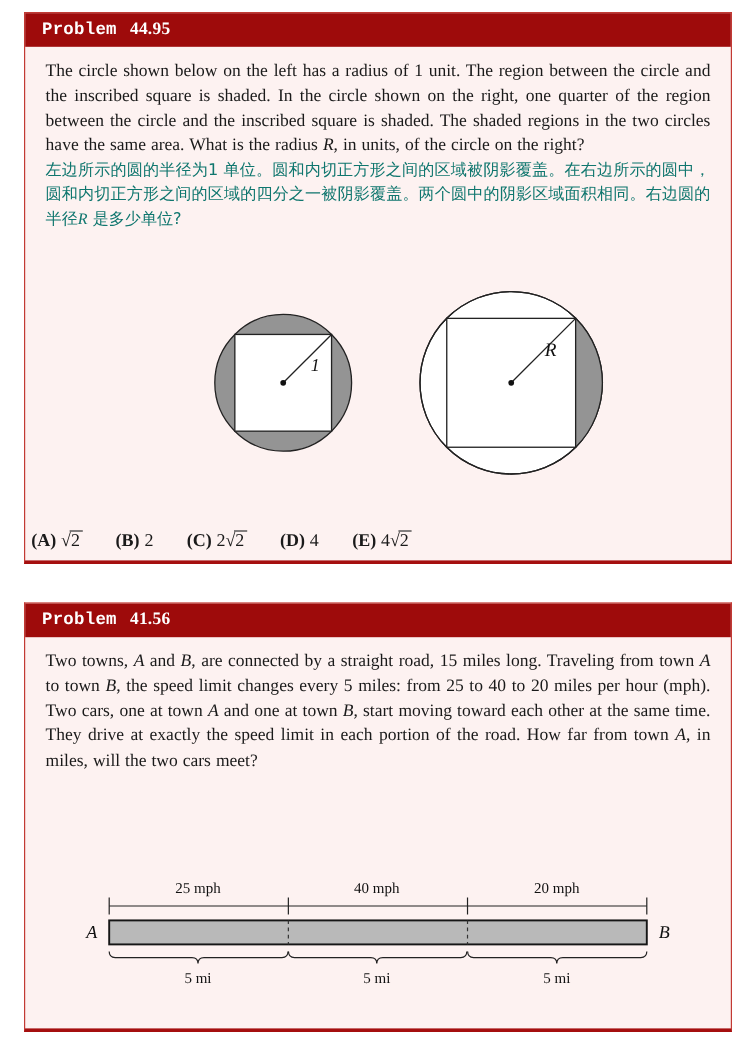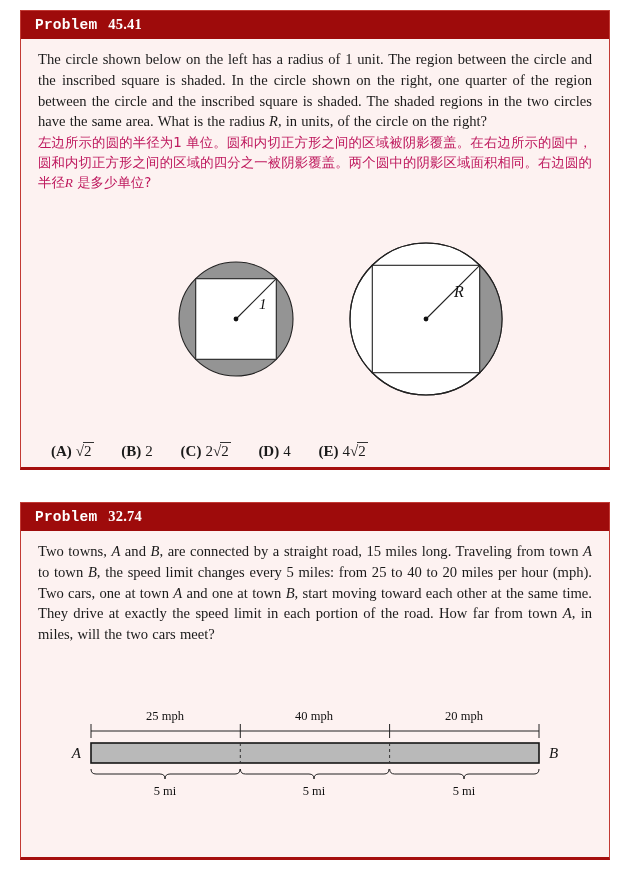--- a/index.html
+++ b/index.html
@@ -58,28 +58,28 @@
     margin: 0;
     word-spacing: .5px;
   }
   .zh-text {
     font-family: "DejaVu Sans", "Liberation Sans", sans-serif;
     font-size: 13.4px;
     line-height: 1.5;
     text-align: justify;
     text-align-last: left;
     margin: 1px 0 0 0;
-    color: #be185d;
+    color: #0f766e;
   }
   .mvar { font-style: italic; font-family: "Liberation Serif", serif; }
 
   
   .choices {
     position: absolute;
-    left: 30px;
+    left: 5px;
     font-size: 15px;
     white-space: nowrap;
   }
   #choices-1 { top: 432px; }
   .choice { display: inline-block; margin-right: 24px; }
   .choice-label { font-weight: bold; margin-right: 4px; }
   .choice-val { font-style: normal; }
   .rad { display: inline-block; }
   .rad .sym { font-size: 15px; }
   .radical {
@@ -94,36 +94,36 @@
     left: 0;
     top: 218px;
     width: 588px;
     height: 180px;
   }
 
   
   .road-wrap {
     position: absolute;
     left: 0;
-    top: 204px;
+    top: 228px;
     width: 484px;
     height: 96px;
   }
 
   text { font-family: "Liberation Serif", "DejaVu Serif", serif; }
 </style>
 </head>
 <body>
 
 <div class="page">
 
   <div class="problem-box" id="problem-box-1">
 
     <div class="problem-header">
-      <span class="ph-word">Problem</span><span>45.41</span>
+      <span class="ph-word">Problem</span><span>44.95</span>
     </div>
 
     <div class="problem-body">
       <p class="en-text">The circle shown below on the left has a radius of 1 unit. The region between the circle and the inscribed square is shaded. In the circle shown on the right, one quarter of the region between the circle and the inscribed square is shaded. The shaded regions in the two circles have the same area. What is the radius <span class="mvar">R</span>, in units, of the circle on the right?</p>
       <p class="zh-text">左边所示的圆的半径为1 单位。圆和内切正方形之间的区域被阴影覆盖。在右边所示的圆中，圆和内切正方形之间的区域的四分之一被阴影覆盖。两个圆中的阴影区域面积相同。右边圆的半径<span class="mvar">R</span> 是多少单位?</p>
     </div>
 
     <div class="figures">
       <svg width="588" height="180" viewBox="0 0 588 180">
 
@@ -163,21 +163,21 @@
       </span>
       <span class="choice">
         <span class="choice-label">(E)</span><span class="rad"><span>4</span><span class="sym">√</span><span class="radical">2</span></span>
       </span>
     </div>
   </div>
 
   <div class="problem-box" id="problem-box-2">
 
     <div class="problem-header">
-      <span class="ph-word">Problem</span><span>32.74</span>
+      <span class="ph-word">Problem</span><span>41.56</span>
     </div>
 
     <div class="problem-body">
       <p class="en-text">Two towns, <span class="mvar">A</span> and <span class="mvar">B</span>, are connected by a straight road, 15 miles long. Traveling from town <span class="mvar">A</span> to town <span class="mvar">B</span>, the speed limit changes every 5 miles: from 25 to 40 to 20 miles per hour (mph). Two cars, one at town <span class="mvar">A</span> and one at town <span class="mvar">B</span>, start moving toward each other at the same time. They drive at exactly the speed limit in each portion of the road. How far from town <span class="mvar">A</span>, in miles, will the two cars meet?</p>
     </div>
 
     <div class="road-wrap">
       <svg width="588" height="96" viewBox="0 0 588 96">
 
         <g stroke="#222" stroke-width="1">

